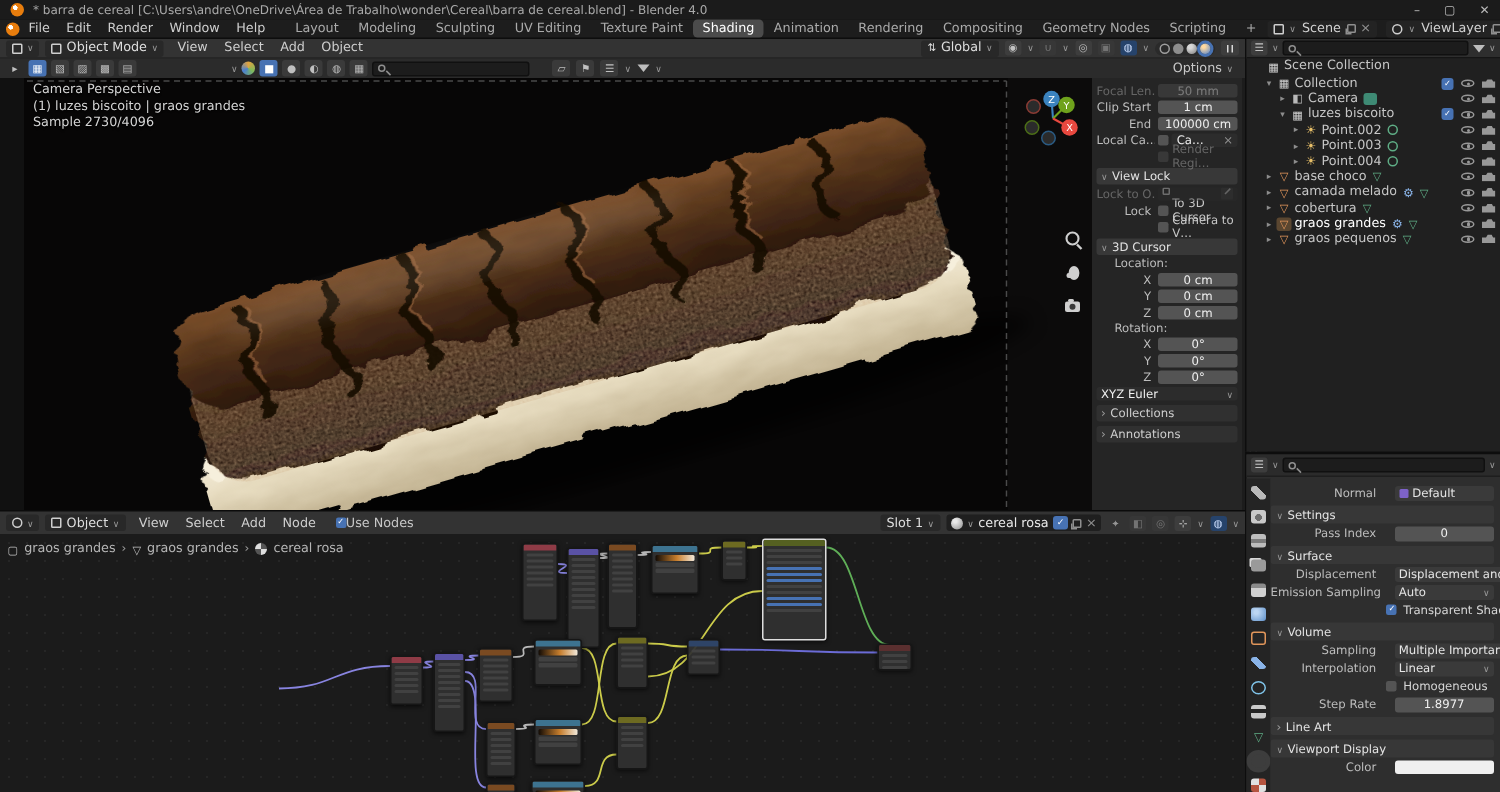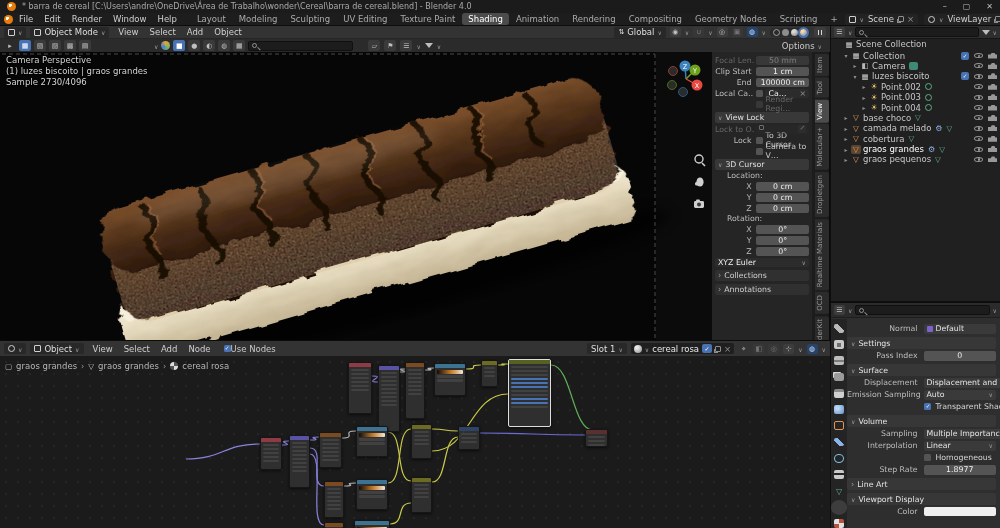--- a/index.html
+++ b/index.html
@@ -39,21 +39,21 @@
 .pause{display:flex;gap:1.5px;align-items:center;background:#3d3d3d;border-radius:2px;width:12px;height:10px;justify-content:center}
 .pause i{display:block;width:1.5px;height:5px;background:#d8d8d8}
 #vpt{height:13px;background:#2b2b2b;display:flex;align-items:center;gap:3px;padding:0 4px}
 .tbtn{width:12px;height:11px;background:#3a3a3a;border-radius:2px;display:inline-flex;align-items:center;justify-content:center;font-size:7px;color:#bfbfbf}
 .tbtn.on{background:#4772b3;color:#fff}
 .matcap{width:9px;height:9px;border-radius:50%;background:conic-gradient(#e0a33f,#7fba5a,#4a7fd0,#e0a33f)}
 .srch{height:10px;background:#1c1c1c;border:1px solid #101010;border-radius:2px;display:flex;align-items:center;padding:0 3px;gap:3px}
 .mag{width:5px;height:5px;border:1px solid #909090;border-radius:50%;position:relative;display:inline-block}
 .mag::after{content:"";position:absolute;left:4px;top:4px;width:3.5px;height:1px;background:#909090;transform:rotate(45deg)}
 .funnel{width:0;height:0;border-left:4px solid transparent;border-right:4px solid transparent;border-top:5px solid #bdbdbd;display:inline-block}
-#vpc{position:absolute;left:0;top:26px;width:830px;height:288px;background:#4c1d95;overflow:hidden}
+#vpc{position:absolute;left:16px;top:26px;width:830px;height:288px;background:#4c1d95;overflow:hidden}
 #vpov{position:absolute;left:6px;top:3px;line-height:11px;color:#d4d4d4;text-shadow:0 1px 1px #000;font-size:8.5px}
 
 #npanel{position:absolute;left:712px;top:0;width:100px;height:288px;background:rgba(38,38,38,.96);padding:2px 3px;font-size:7.8px;overflow:hidden}
 .nrow2{display:flex;height:10px;align-items:center;margin:1px 0;gap:2px}
 .nrow2.dis{opacity:.42}
 .nlab{flex:0 0 42%;text-align:right;padding-right:3px;color:#bdbdbd;white-space:nowrap;overflow:hidden}
 .nval{flex:1;background:#545454;border-radius:2px;text-align:center;height:9px;line-height:9px;color:#f0f0f0;white-space:nowrap;overflow:hidden}
 .nval.dd{background:#2c2c2c;display:flex;justify-content:space-between;padding:0 3px}
 .cb{width:7px;height:7px;background:#545454;border-radius:1.5px;display:inline-block;flex:0 0 auto;font-size:5.5px;line-height:7px;text-align:center;color:#fff}
 .cb.on{background:#4772b3}
@@ -105,21 +105,21 @@
 .pt-scene{background:conic-gradient(from 180deg at 50% 30%,#d0d0d0 0 25%,#8a8a8a 25% 75%,#d0d0d0 75%)}
 .pt-world{background:radial-gradient(circle at 35% 35%,#bcd6f2 15%,#5d8fc9)}
 .pt-object{border:1.5px solid #e0955a}
 .pt-modifiers{background:linear-gradient(45deg,transparent 30%,#8ab4e8 30% 65%,transparent 65%)}
 .pt-physics{border:1.5px solid #7fc3e8;border-radius:50%}
 .pt-constraints{background:linear-gradient(#c9c9c9 30%,transparent 30% 60%,#c9c9c9 60%)}
 .pt-object-data::before{content:"▽";color:#5fae86}
 .pt-material{border-radius:50%;background:conic-gradient(#b5543f 0 25%,#e0e0e0 0 50%,#b5543f 0 75%,#e0e0e0 0)}
 .pt-texture{background:conic-gradient(#b5543f 0 25%,#e0e0e0 0 50%,#b5543f 0 75%,#e0e0e0 0)}
 #pbody{position:absolute;left:16px;top:16px;right:0;bottom:0;background:#2e2e2e;padding:3px 4px 0 0;font-size:7.8px;overflow:hidden}
-.prow{display:flex;align-items:center;height:11px;margin:1px 0;gap:2px}
+.prow{display:flex;align-items:center;height:11px;margin:1px 0;gap:8px}
 .plab{flex:0 0 50%;text-align:right;padding-right:4px;color:#bdbdbd;white-space:nowrap;overflow:hidden}
 .pval{flex:1;display:flex;align-items:flex-end}
 .vf{flex:1;background:#545454;border-radius:2px;height:10px;line-height:10px;text-align:center;color:#f0f0f0}
 .pdd{flex:1;background:#3a3a3a;border-radius:2px;height:10px;line-height:10px;display:flex;justify-content:space-between;padding:0 3px;color:#e6e6e6;white-space:nowrap;overflow:hidden}
 .phead{display:flex;align-items:center;gap:3px;height:12px;background:#373737;border-radius:2px;margin:3px 0 1px;padding:0 4px;color:#e4e4e4}
 .pchk{display:flex;align-items:center;gap:4px;margin-left:52%;height:11px;color:#d6d6d6;white-space:nowrap}
 .chip-normal{width:6px;height:6px;background:#7d62c9;border-radius:1px;margin-right:3px;flex:0 0 auto}
 .swatch{flex:1;height:9px;background:#efefef;border-radius:2px}
 
 #shader{position:absolute;left:0;top:340px;width:830px;height:188px;border-top:1px solid #0b0b0b}

